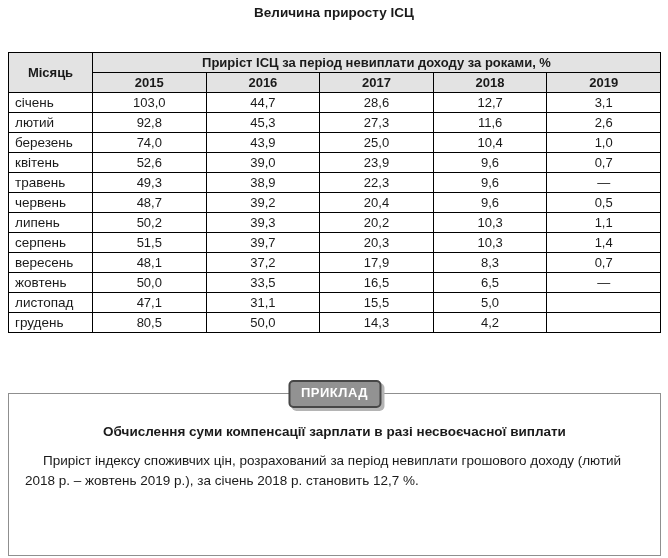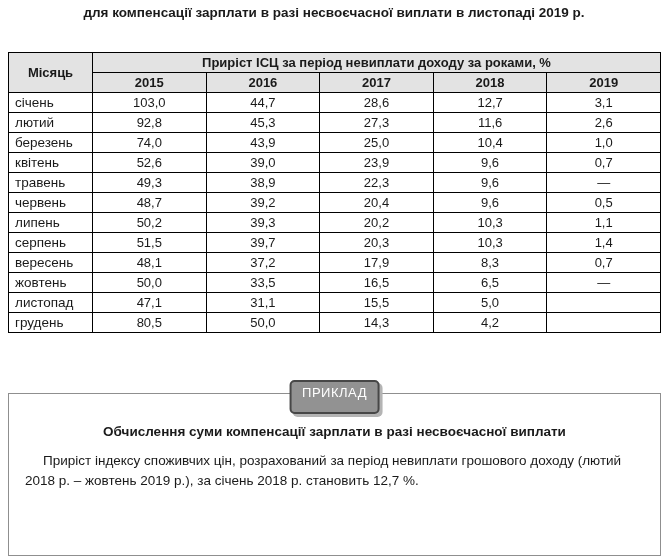--- a/index.html
+++ b/index.html
@@ -59,24 +59,24 @@
   }
   .example-badge {
     position: absolute;
     top: -14px; left: 50%;
     transform: translateX(-50%);
     background: #929292;
     border: 2px solid #474747;
     border-radius: 5px;
     box-shadow: 3px 3px 0 #b4b4b4;
     color: #ffffff;
-    font-weight: normal;
+    font-weight: bold;
     font-size: 13px;
     letter-spacing: 0.5px;
-    padding: 3px 11px 12px 11px;
+    padding: 3px 11px 6px 11px;
     white-space: nowrap;
   }
   .example-heading {
     margin-top: 30px;
     text-align: center;
     font-weight: bold;
     font-size: 13.5px;
   }
   .example-body {
     margin: 12px 14px 0 16px;
@@ -85,21 +85,21 @@
   }
   .example-body p {
     margin: 0;
     text-indent: 18px;
   }
 </style>
 </head>
 <body>
 
 <div class="page-title">
-  <div>для компенсації зарплати в разі несвоєчасної виплати в листопаді 2019 р.</div>
+  <div>Величина приросту ІСЦ</div>
 </div>
 
 <table class="cpi-table">
   <colgroup>
     <col class="month-col">
       <col>
       <col>
       <col>
       <col>
       <col>

